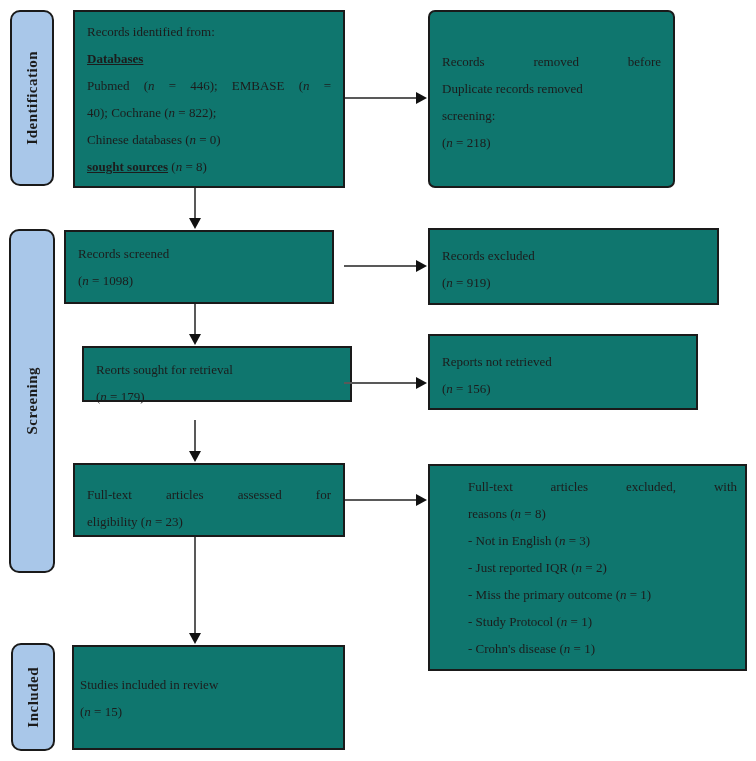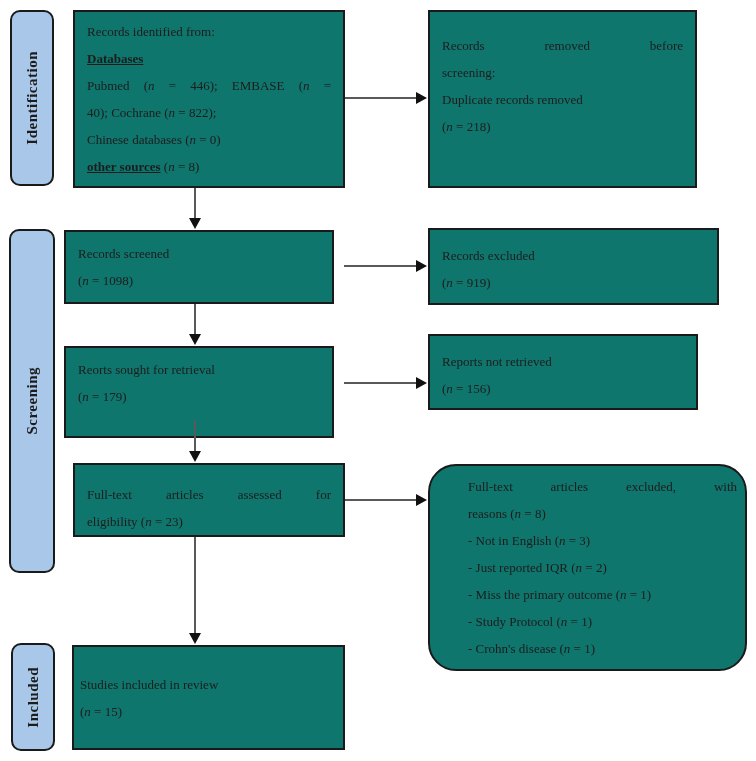--- a/index.html
+++ b/index.html
@@ -72,61 +72,61 @@
   <div class="stage" style="left:11px;top:643px;width:44px;height:108px;">
     <span class="vtext">Included</span>
   </div>
 
   <div class="box" style="left:73px;top:10px;width:272px;height:178px;padding:6px 12px;">
       <div class="tline"><span>Records identified from:</span></div>
       <div class="tline"><span class="b">Databases</span></div>
       <div class="tline just"><span>Pubmed (</span><span class="i">n</span><span> = 446); EMBASE (</span><span class="i">n</span><span> =</span></div>
       <div class="tline"><span>40); Cochrane (</span><span class="i">n</span><span> = 822);</span></div>
       <div class="tline"><span>Chinese databases (</span><span class="i">n</span><span> = 0)</span></div>
-      <div class="tline"><span class="b">other sources</span><span> (</span><span class="i">n</span><span> = 8)</span></div>
+      <div class="tline"><span class="b">sought sources</span><span> (</span><span class="i">n</span><span> = 8)</span></div>
     </div>
 
   <div class="box" style="left:64px;top:230px;width:270px;height:74px;padding:8px 12px;">
       <div class="tline"><span>Records screened</span></div>
       <div class="tline"><span>(</span><span class="i">n</span><span> = 1098)</span></div>
     </div>
 
-  <div class="box" style="left:64px;top:346px;width:270px;height:92px;padding:8px 12px;">
+  <div class="box" style="left:82px;top:346px;width:270px;height:56px;padding:8px 12px;">
       <div class="tline"><span>Reorts sought for retrieval</span></div>
       <div class="tline"><span>(</span><span class="i">n</span><span> = 179)</span></div>
     </div>
 
   <div class="box" style="left:73px;top:463px;width:272px;height:74px;padding:16px 12px;">
       <div class="tline just"><span>Full-text articles assessed for</span></div>
       <div class="tline"><span>eligibility (</span><span class="i">n</span><span> = 23)</span></div>
     </div>
 
   <div class="box" style="left:72px;top:645px;width:273px;height:105px;padding:24px 6px;">
       <div class="tline"><span>Studies included in review</span></div>
       <div class="tline"><span>(</span><span class="i">n</span><span> = 15)</span></div>
     </div>
 
-  <div class="box" style="left:428px;top:10px;width:269px;height:178px;padding:20px 12px 12px 12px;">
+  <div class="box" style="left:428px;top:10px;width:247px;height:178px;padding:36px 12px 12px 12px;border-radius:7px;">
       <div class="tline just"><span>Records removed before</span></div>
+      <div class="tline"><span>Duplicate records removed</span></div>
       <div class="tline"><span>screening:</span></div>
-      <div class="tline"><span>Duplicate records removed</span></div>
       <div class="tline"><span>(</span><span class="i">n</span><span> = 218)</span></div>
     </div>
 
   <div class="box" style="left:428px;top:228px;width:291px;height:77px;padding:12px 12px;">
       <div class="tline"><span>Records excluded</span></div>
       <div class="tline"><span>(</span><span class="i">n</span><span> = 919)</span></div>
     </div>
 
   <div class="box" style="left:428px;top:334px;width:270px;height:76px;padding:12px 12px;">
       <div class="tline"><span>Reports not retrieved</span></div>
       <div class="tline"><span>(</span><span class="i">n</span><span> = 156)</span></div>
     </div>
 
-  <div class="box" style="left:428px;top:464px;width:319px;height:207px;padding:7px 8px 7px 38px;border-radius:28px;">
+  <div class="box" style="left:428px;top:464px;width:319px;height:207px;padding:7px 8px 7px 38px;">
       <div class="tline just"><span>Full-text articles excluded, with</span></div>
       <div class="tline"><span>reasons (</span><span class="i">n</span><span> = 8)</span></div>
       <div class="tline"><span>- Not in English (</span><span class="i">n</span><span> = 3)</span></div>
       <div class="tline"><span>- Just reported IQR (</span><span class="i">n</span><span> = 2)</span></div>
       <div class="tline"><span>- Miss the primary outcome (</span><span class="i">n</span><span> = 1)</span></div>
       <div class="tline"><span>- Study Protocol (</span><span class="i">n</span><span> = 1)</span></div>
       <div class="tline"><span>- Crohn's disease (</span><span class="i">n</span><span> = 1)</span></div>
     </div>
 
   <div class="varrow" style="left:189px;top:188px;height:41px;">

